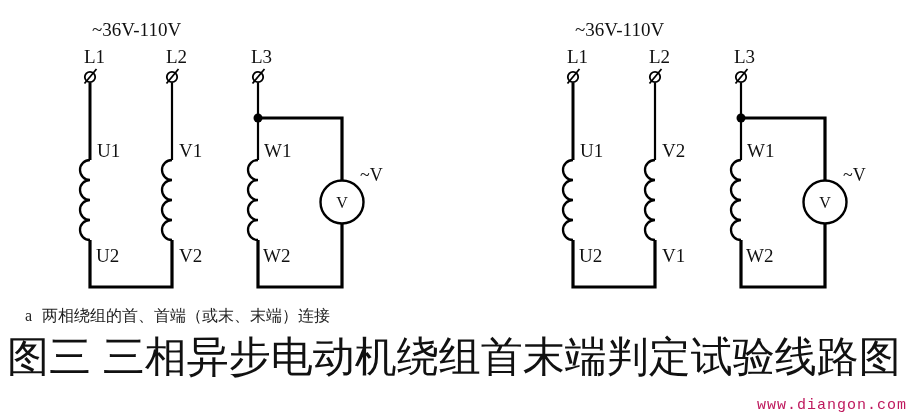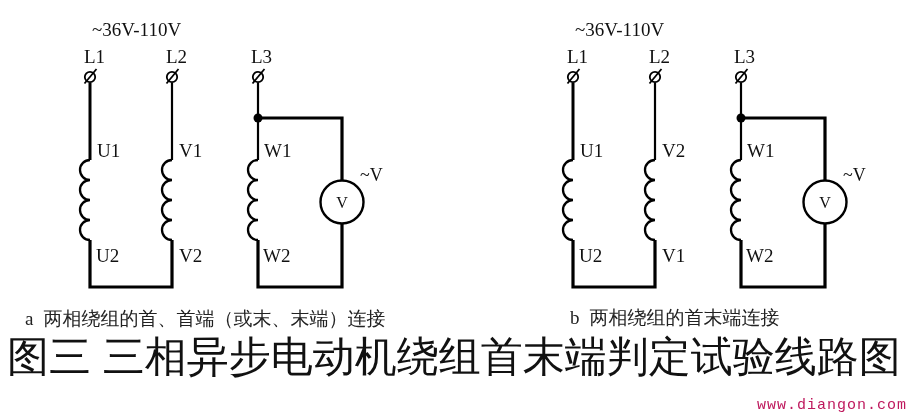--- a/index.html
+++ b/index.html
@@ -8,21 +8,21 @@
     font-family:"Liberation Serif","DejaVu Serif",serif;overflow:hidden;
   }
   svg text{
     font-family:"Liberation Serif","DejaVu Serif",serif;
     fill:#111111;
   }
   .label-19{font-size:19px;}
   .label-18{font-size:18px;}
   .meter-v{font-size:16px;}
   .caption{
-    position:absolute;font-size:19px;color:#222222;white-space:nowrap;
+    position:absolute;font-size:16px;color:#222222;white-space:nowrap;
     font-family:"Liberation Serif","DejaVu Serif",serif;
   }
   .caption .cap-letter{margin-right:10px;}
   #figure-title{
     position:absolute;left:7px;top:329px;width:900px;
     font-size:42px;color:#111111;white-space:nowrap;
     font-family:Liberation Sans, sans-serif;
     font-weight:normal;letter-spacing:0px;
   }
   #watermark{
@@ -103,23 +103,20 @@
       <text class="label-19" x="746" y="262">W2</text>
       <text class="label-18" x="843" y="181">~V</text>
       <text class="meter-v" x="825" y="208" text-anchor="middle">V</text>
     </g>
   </svg>
 
   
   <div class="caption" style="left:25px;top:306px;">
     <span class="cap-letter">a</span><span>两相绕组的首、首端（或末、末端）连接</span>
   </div>
-  <div class="caption" style="left:570px;top:305px;">
-    <span class="cap-letter">b</span><span>两相绕组的首末端连接</span>
-  </div>
 
   
   <div id="figure-title">图三 三相异步电动机绕组首末端判定试验线路图</div>
 
   
   <div id="watermark">www.diangon.com</div>
 
 </div>
 
 </body></html>

